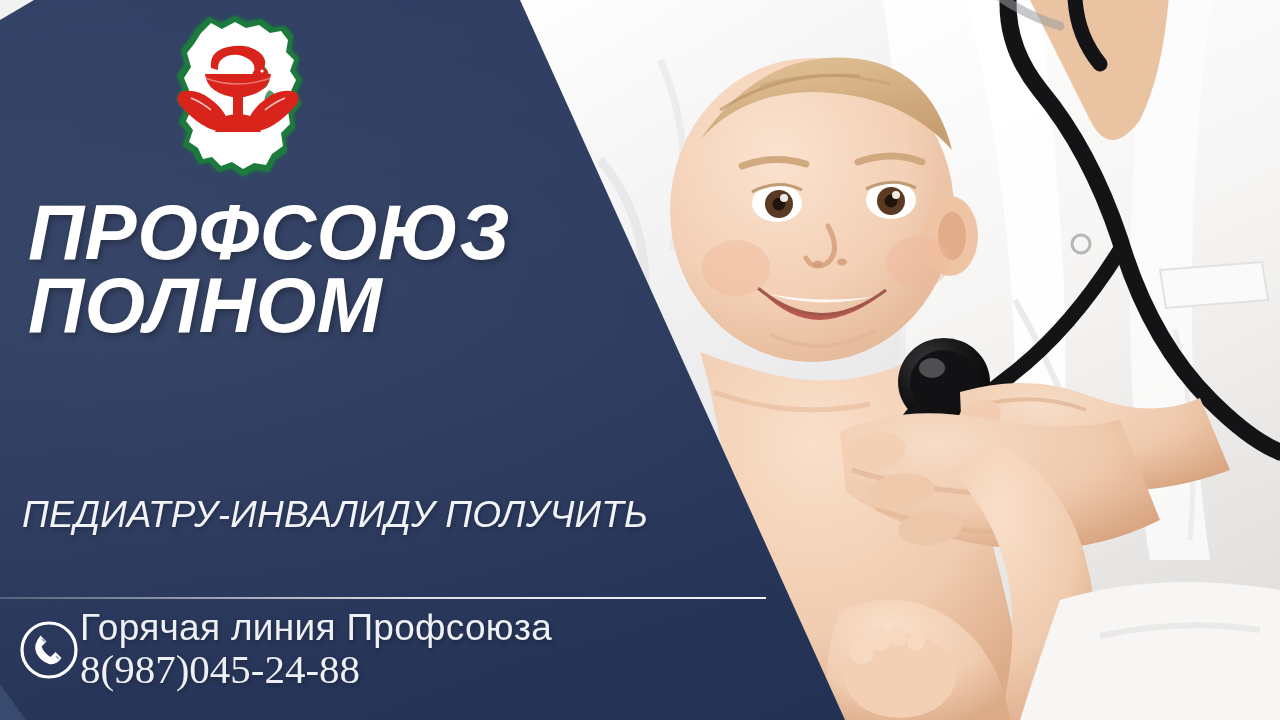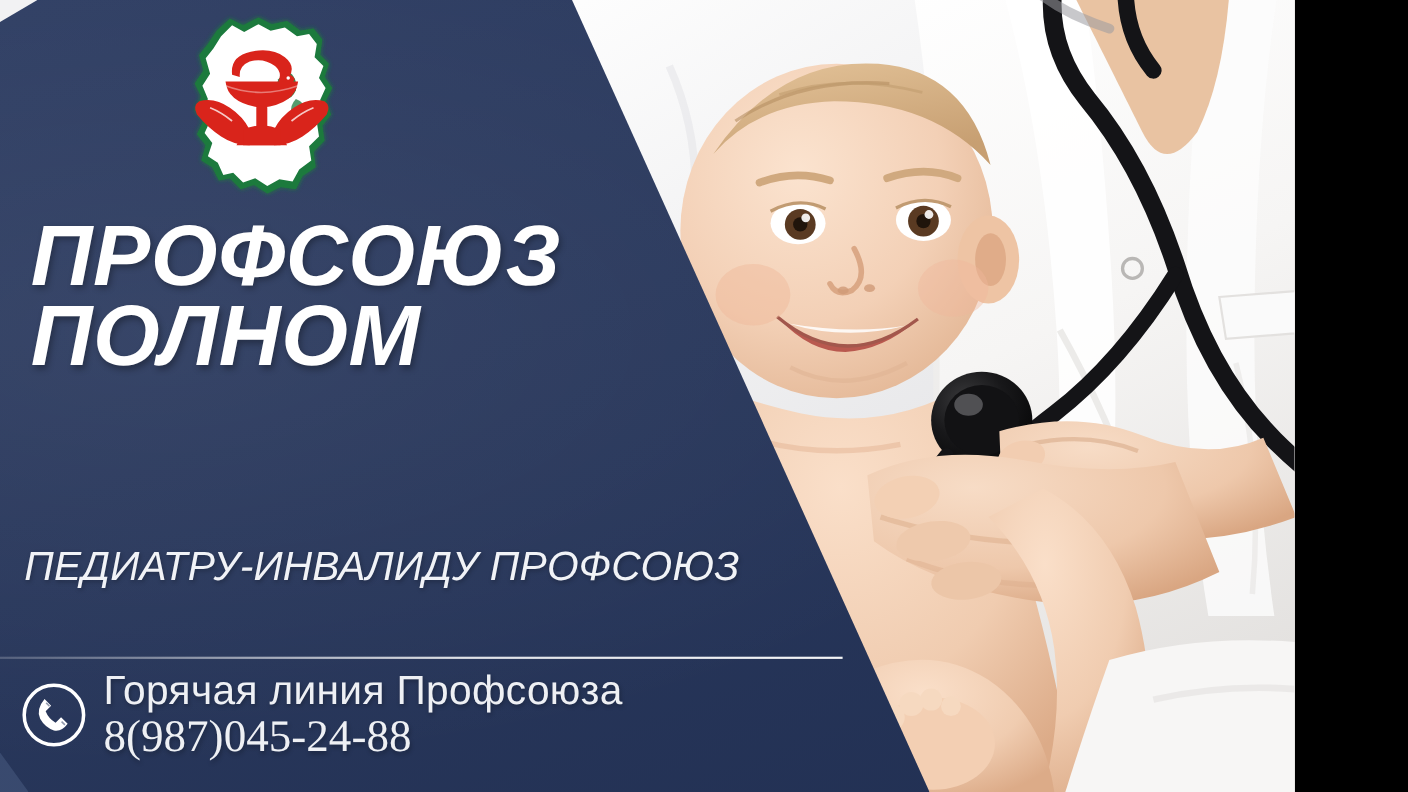--- a/index.html
+++ b/index.html
@@ -3,21 +3,21 @@
 <meta charset="utf-8">
 <title>Профсоюз помог</title>
 <style>
   html, body {
     margin: 0;
     padding: 0;
     background: #000;
   }
   #poster {
     position: relative;
-    width: 1177px;
+    width: 1280px;
     height: 720px;
     overflow: hidden;
     font-family: "Liberation Sans", "DejaVu Sans", sans-serif;
     background: #f4f3f1;
     user-select: none;
   }
 
   
   .photo-layer {
     position: absolute;
@@ -114,21 +114,20 @@
     background: linear-gradient(90deg, rgba(255,255,255,.20) 0%, rgba(255,255,255,.85) 55%, rgba(255,255,255,.95) 100%);
   }
 
   
   .hotline {
     position: absolute;
     left: 18px;
     top: 608px;
     display: flex;
     align-items: center;
-    gap: 14px;
   }
   .phone-icon { width: 62px; height: 62px; flex: 0 0 62px; }
   .phone-icon svg { display: block; width: 100%; height: 100%; }
   .hotline-text {
     color: #eef0f4;
     font-size: 37px;
     line-height: 1.07;
     font-weight: 400;
     letter-spacing: 0.3px;
     text-shadow: 1px 2px 4px rgba(0,0,0,.28);
@@ -338,21 +337,21 @@
       <path d="M40 72 Q72 84 106 72" fill="none" stroke="#ffffff" stroke-width="1.4" opacity=".4"></path>
     </svg>
   </div>
 
   <div class="headline">
     <span class="hl-line">ПРОФСОЮЗ</span>
     <span class="hl-line">ПОЛНОМ</span>
   </div>
 
   <div class="subtitle">
-    <span class="sub-line">ПЕДИАТРУ-ИНВАЛИДУ ПРОФСОЮЗ</span>
+    <span class="sub-line">ПЕДИАТРУ-ИНВАЛИДУ ПОЛУЧИТЬ</span>
   </div>
 
   <div class="divider"></div>
 
   <div class="hotline">
     <span class="phone-icon">
       <svg viewBox="0 0 62 62" aria-hidden="true">
         <circle cx="31" cy="31" r="27" fill="none" stroke="#ffffff" stroke-width="3.2"></circle>
         <path d="M22.5 16.5 L28.5 22.5 L23.5 27.5 Q26 34 32.5 38 L37.5 33 L43.5 39
                  Q38 46.5 31 45 Q23 42.5 18.5 34.5 Q14.5 26 22.5 16.5 Z" fill="#ffffff"></path>

